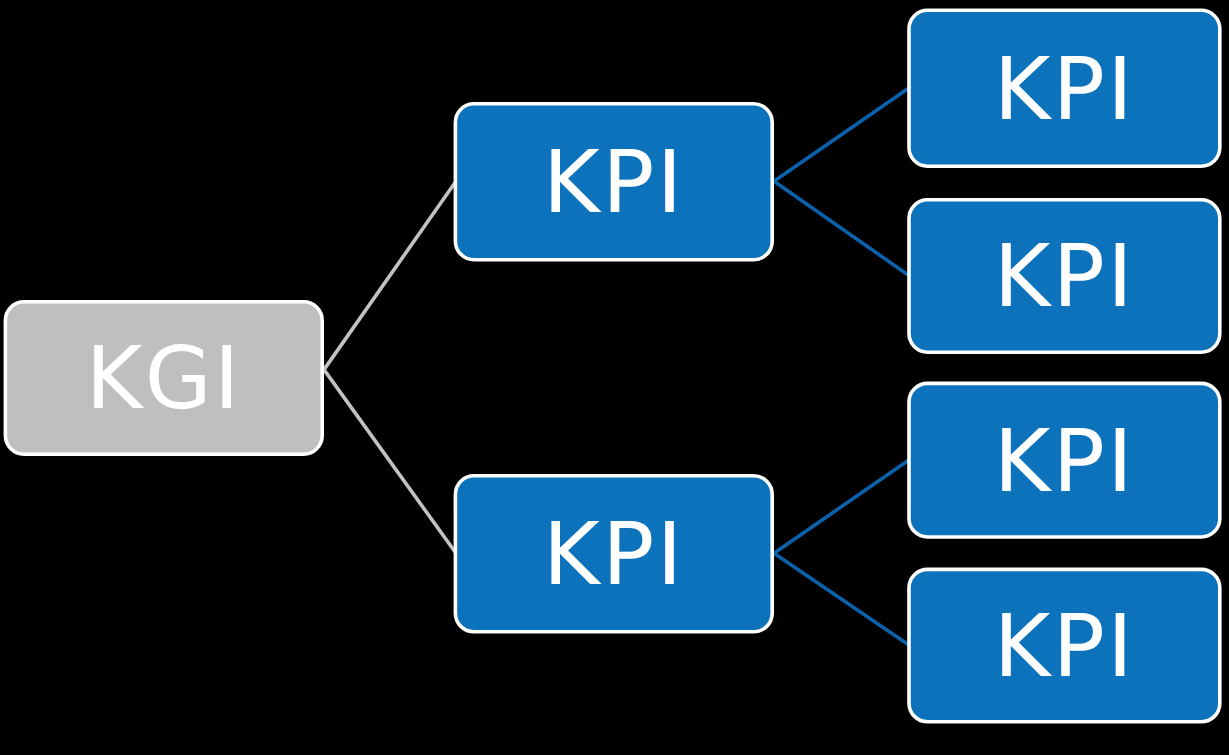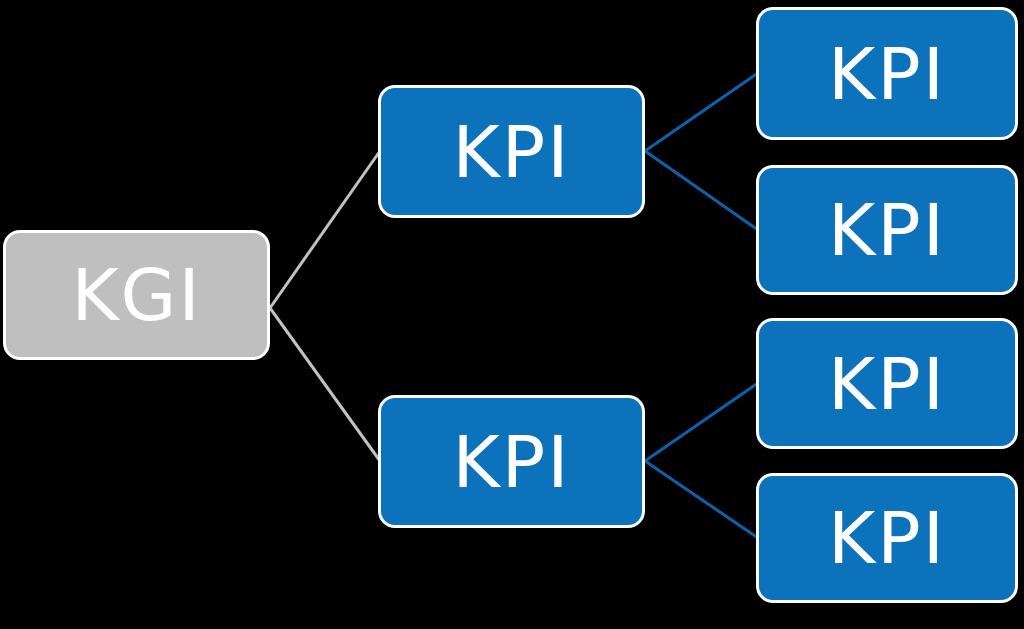--- a/index.html
+++ b/index.html
@@ -54,21 +54,21 @@
 
   <svg class="edges" width="1024" height="629" viewBox="0 0 1024 629" aria-hidden="true">
     <line class="edge-gray" x1="270" y1="308" x2="380" y2="151"></line>
     <line class="edge-gray" x1="270" y1="308" x2="380" y2="461"></line>
     <line class="edge-blue" x1="645" y1="151" x2="758" y2="73"></line>
     <line class="edge-blue" x1="645" y1="151" x2="758" y2="230"></line>
     <line class="edge-blue" x1="645" y1="461" x2="758" y2="383"></line>
     <line class="edge-blue" x1="645" y1="461" x2="758" y2="538"></line>
   </svg>
 
-  <div class="node node-kgi" style="left:3px;   top:230px; width:267px; height:130px;">
+  <div class="node node-kgi" style="left:3px;   top:250px; width:267px; height:130px;">
     <span>KGI</span>
   </div>
 
   <div class="node node-kpi" style="left:378px; top:85px;  width:267px; height:133px;">
     <span>KPI</span>
   </div>
 
   <div class="node node-kpi" style="left:378px; top:395px; width:267px; height:133px;">
     <span>KPI</span>
   </div>

